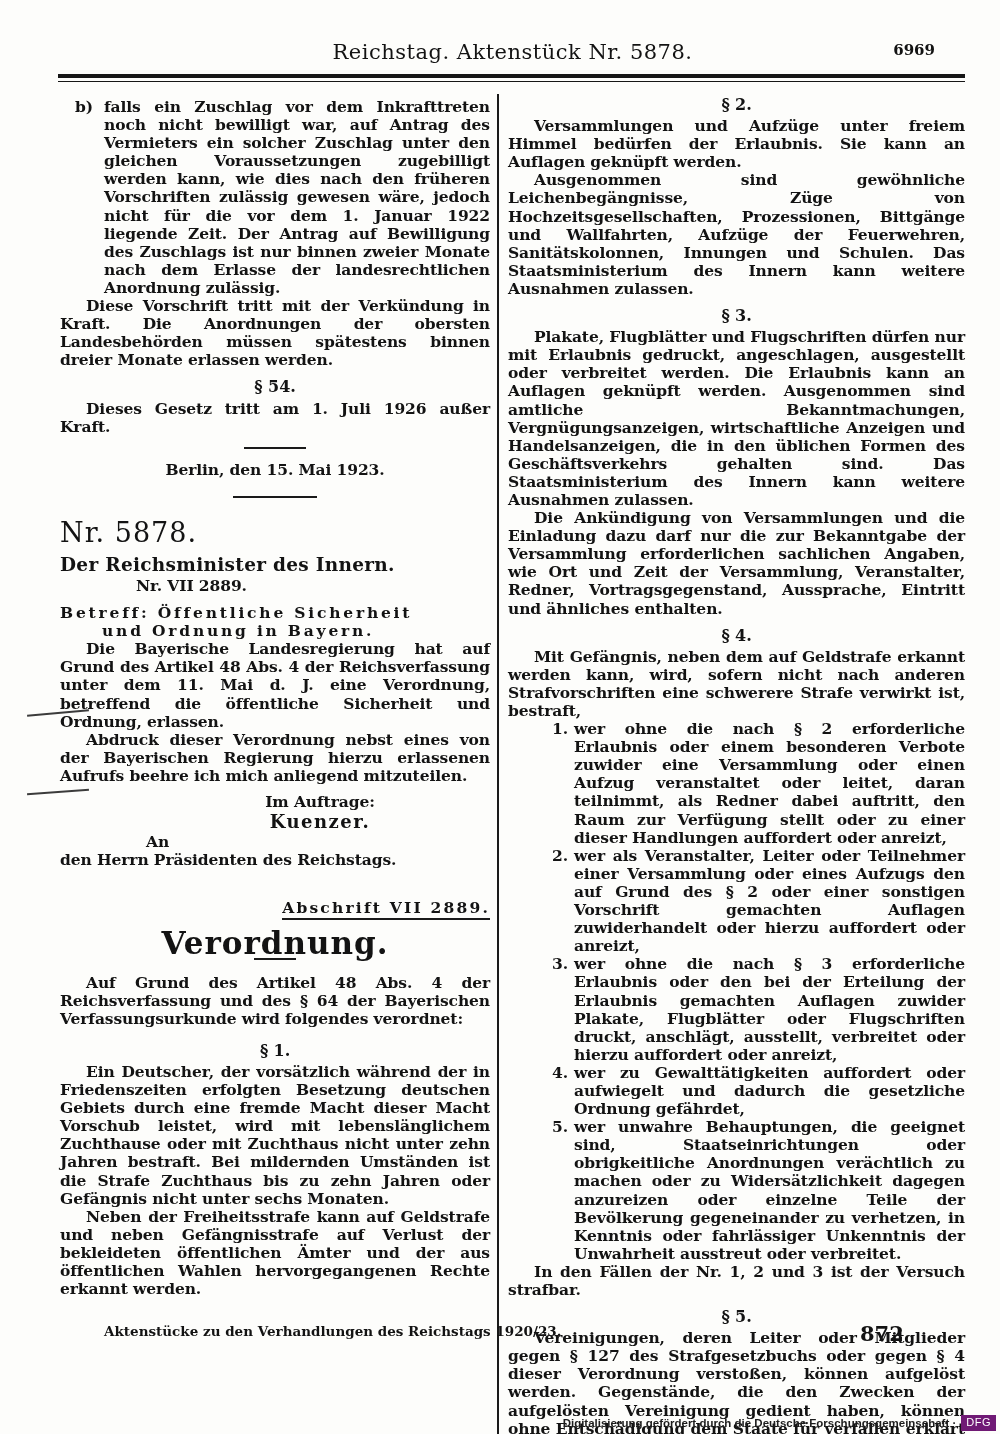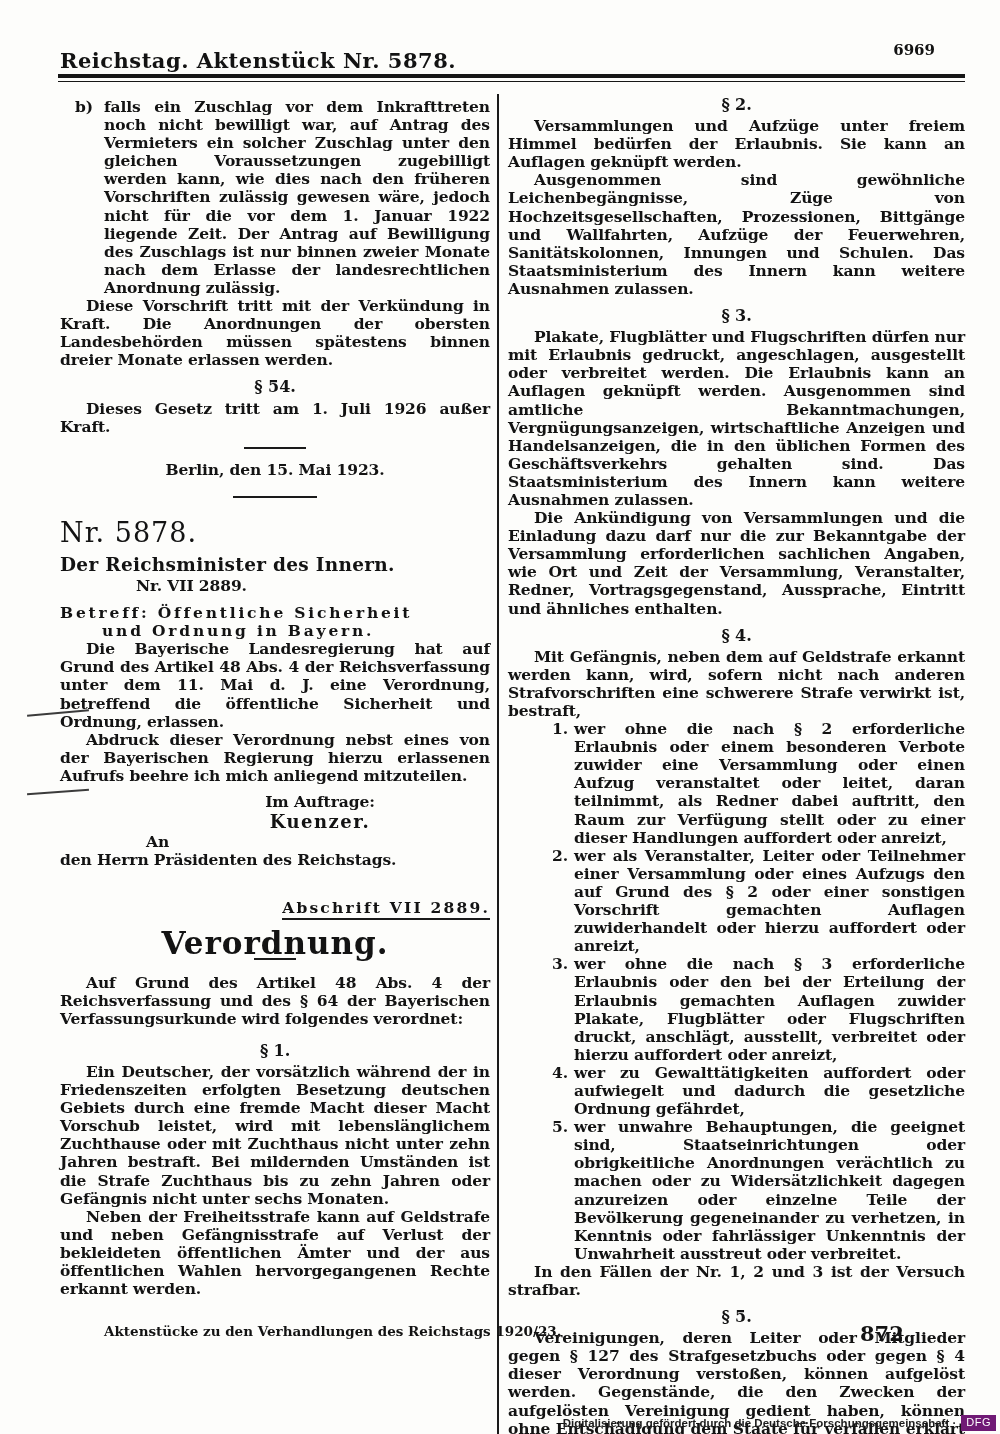--- a/index.html
+++ b/index.html
@@ -11,22 +11,23 @@
   .page {
     position: relative;
     width: 1000px; height: 1434px;
     background: #fdfdfb;
     color: #131313;
     overflow: hidden;
   }
 
   
   .hdr-title {
-    position: absolute; top: 48px; left: 60px; width: 905px;
-    font-size: 21px; font-weight: 700; letter-spacing: 0.5px;
+    position: absolute; top: 40px; left: 60px; width: 905px;
+    text-align: center;
+    font-size: 21px; font-weight: 400; letter-spacing: 0.5px;
   }
   .hdr-page-num {
     position: absolute; top: 41px; right: 65px;
     font-size: 15px; font-weight: 700;
   }
   .double-rule {
     position: absolute; top: 74px; left: 58px; width: 907px;
     height: 3px;
     border-top: 4px solid #161616;
     border-bottom: 1px solid #161616;

